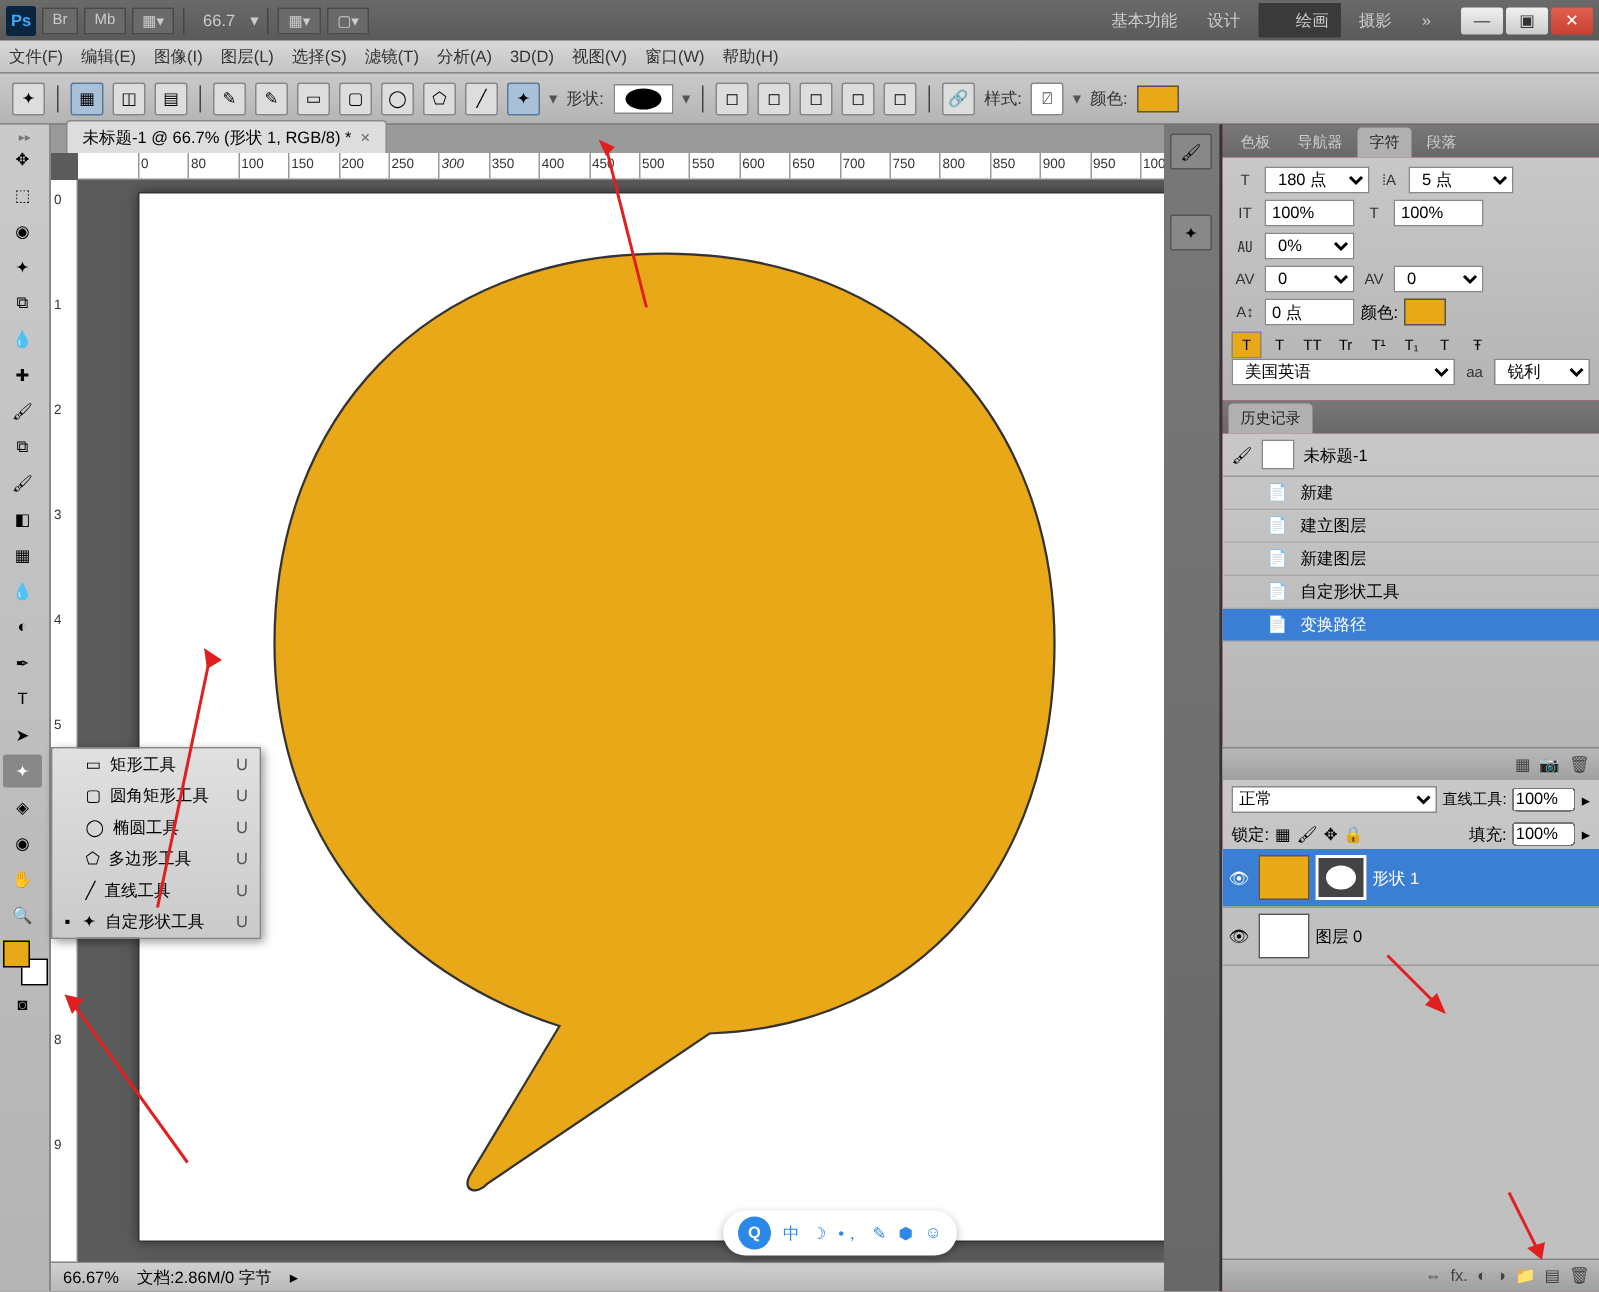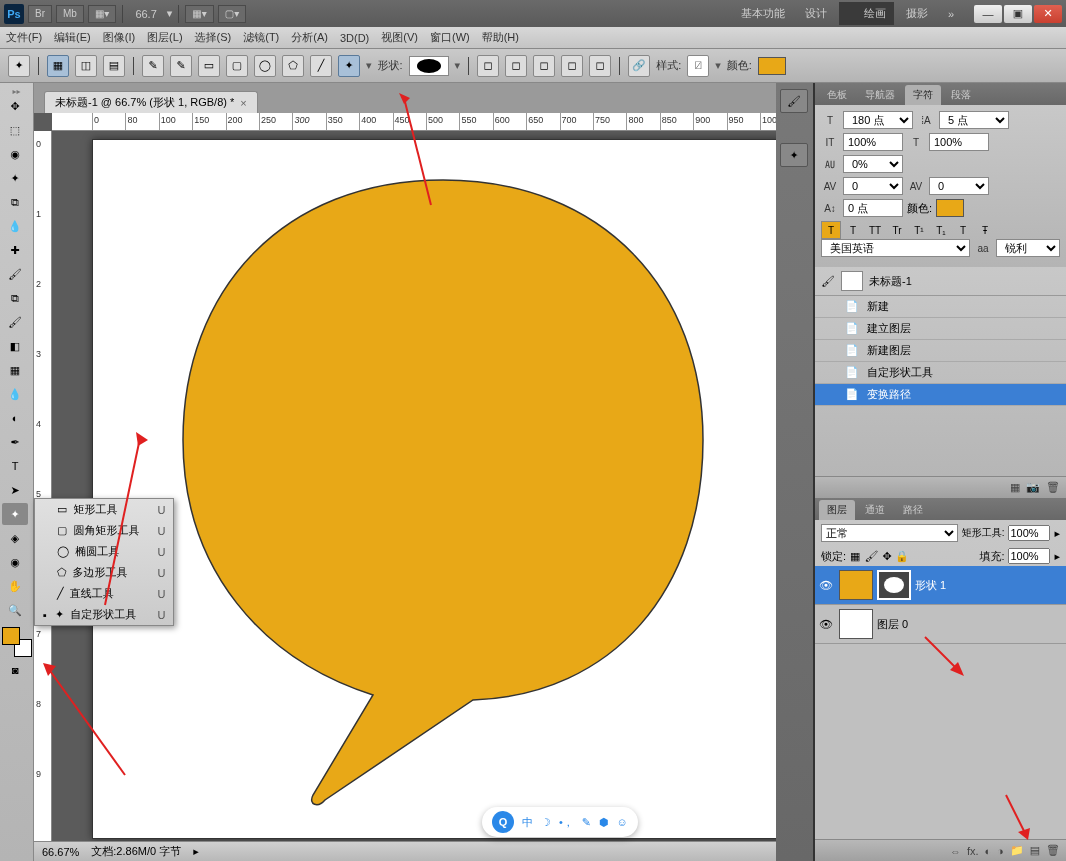--- a/index.html
+++ b/index.html
@@ -31,21 +31,21 @@
 .tool.active { background: #888; color: #fff; }
 .fgbg { position: relative; width: 30px; height: 30px; margin-top: 4px; }
 .fg { position: absolute; width: 18px; height: 18px; background: #e8a817; border: 1px solid #000; top: 0; left: 0; }
 .bg { position: absolute; width: 18px; height: 18px; background: #fff; border: 1px solid #000; bottom: 0; right: 0; }
 .shape-flyout { position: absolute; left: 34px; top: 498px; background: linear-gradient(#e0e0e0,#cacaca); border: 1px solid #888; box-shadow: 2px 2px 6px rgba(0,0,0,.4); z-index: 10; }
 .flyout-item { display: flex; align-items: center; gap: 6px; padding: 3px 8px; white-space: nowrap; }
 .flyout-item.sel::before { content: "▪"; margin-right: 2px; }
 .flyout-item:not(.sel)::before { content: " "; width: 8px; display: inline-block; }
 .flyout-item .sc { margin-left: auto; padding-left: 12px; color: #555; }
 .doc-area { flex: 1; background: #5b5b5b; position: relative; display: flex; flex-direction: column; }
-.doc-tabs { height: 30px; background: #9a9a9a; display: flex; align-items: flex-end; padding-left: 10px; }
+.doc-tabs { height: 19px; background: #9a9a9a; display: flex; align-items: flex-end; padding-left: 10px; }
 .doc-tab { background: #ddd; padding: 3px 10px; border: 1px solid #888; border-bottom: none; border-radius: 3px 3px 0 0; display: flex; align-items: center; gap: 6px; }
 .doc-tab .x { cursor: pointer; color: #666; }
 .ruler-h { height: 18px; background: #fff; border-bottom: 1px solid #888; position: relative; overflow: hidden; margin-left: 18px; }
 .ruler-tick { position: absolute; top: 0; width: 1px; height: 18px; background: #999; }
 .ruler-lbl { position: absolute; top: 2px; font-size: 9px; color: #333; }
 .canvas-row { flex: 1; display: flex; }
 .ruler-v { width: 18px; background: #fff; border-right: 1px solid #888; position: relative; overflow: hidden; }
 .canvas-wrap { flex: 1; background: #5b5b5b; position: relative; overflow: hidden; }
 .canvas { position: absolute; left: 40px; top: 8px; width: 700px; height: 700px; background: #fff; border: 1px solid #333; box-shadow: 0 0 8px rgba(0,0,0,.5); }
 .statusbar { height: 20px; background: linear-gradient(#d0d0d0,#b8b8b8); display: flex; align-items: center; padding: 0 8px; gap: 12px; border-top: 1px solid #888; }
@@ -361,20 +361,23 @@
         <div class="tt">T</div>
         <div class="tt">Ŧ</div>
       </div>
       <div class="char-row" style="margin-top:0">
         <select style="flex:1"><option>美国英语</option></select>
         <span class="lbl">aa</span>
         <select style="width:64px"><option>锐利</option></select>
       </div>
     </div>
 
+    <div class="panel-tabs">
+      <span class="ptab active">历史记录</span>
+    </div>
     <div class="hist-body">
       <div class="hist-top">
         <span>🖌</span>
         <div class="hist-thumb"></div>
         <span>未标题-1</span>
       </div>
       <div class="hist-item">
           <span class="hi">📄</span>
           <span>新建</span>
         </div>
@@ -395,29 +398,24 @@
           <span>变换路径</span>
         </div>
       <div style="height:70px"></div>
       <div class="lyr-foot">
         <span>▦</span>
         <span>📷</span>
         <span>🗑</span>
       </div>
     </div>
 
-    <div class="panel-tabs">
-      <span class="ptab active">图层</span>
-      <span class="ptab">通道</span>
-      <span class="ptab">路径</span>
-    </div>
     <div class="layers-body">
       <div class="lyr-opts">
         <select><option>正常</option></select>
-        <span style="font-size:10px">矩形工具:</span>
+        <span style="font-size:10px">直线工具:</span>
         <input style="width: 42px;" value="100%">
         <span>▸</span>
       </div>
       <div class="lyr-lock">
         <span>锁定:</span>
         <span>▦</span>
         <span>🖌</span>
         <span>✥</span>
         <span>🔒</span>
         <div class="spacer"></div>

